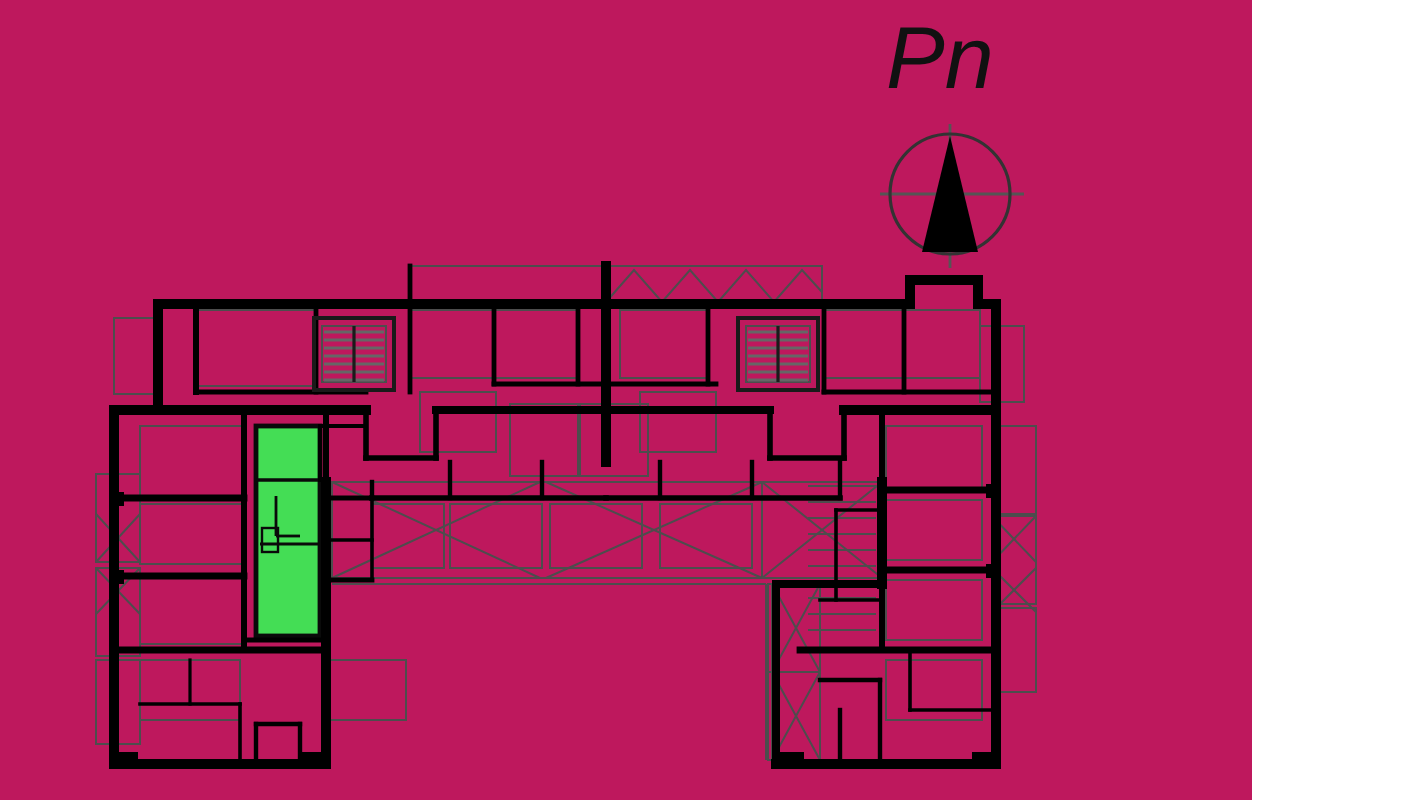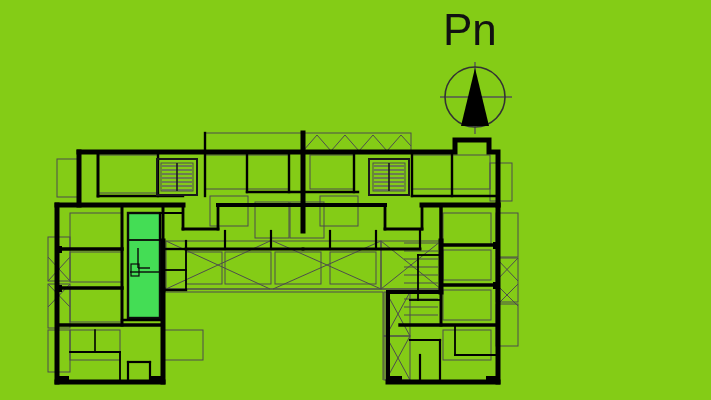--- a/index.html
+++ b/index.html
@@ -5,24 +5,25 @@
   html, body {
     margin: 0;
     padding: 0;
     background: #ffffff;
   }
   body {
     font-family: "Liberation Sans", sans-serif;
   }
   #stage {
     position: relative;
-    width: 711px;
+    width: 626px;
     height: 400px;
-    background: #84cc16;
+    background: #be185d;
     overflow: hidden;
+    font-style: italic;
   }
   #plan-svg {
     position: absolute;
     left: 0;
     top: 0;
     width: 711px;
     height: 400px;
     display: block;
   }
   .compass-label {

